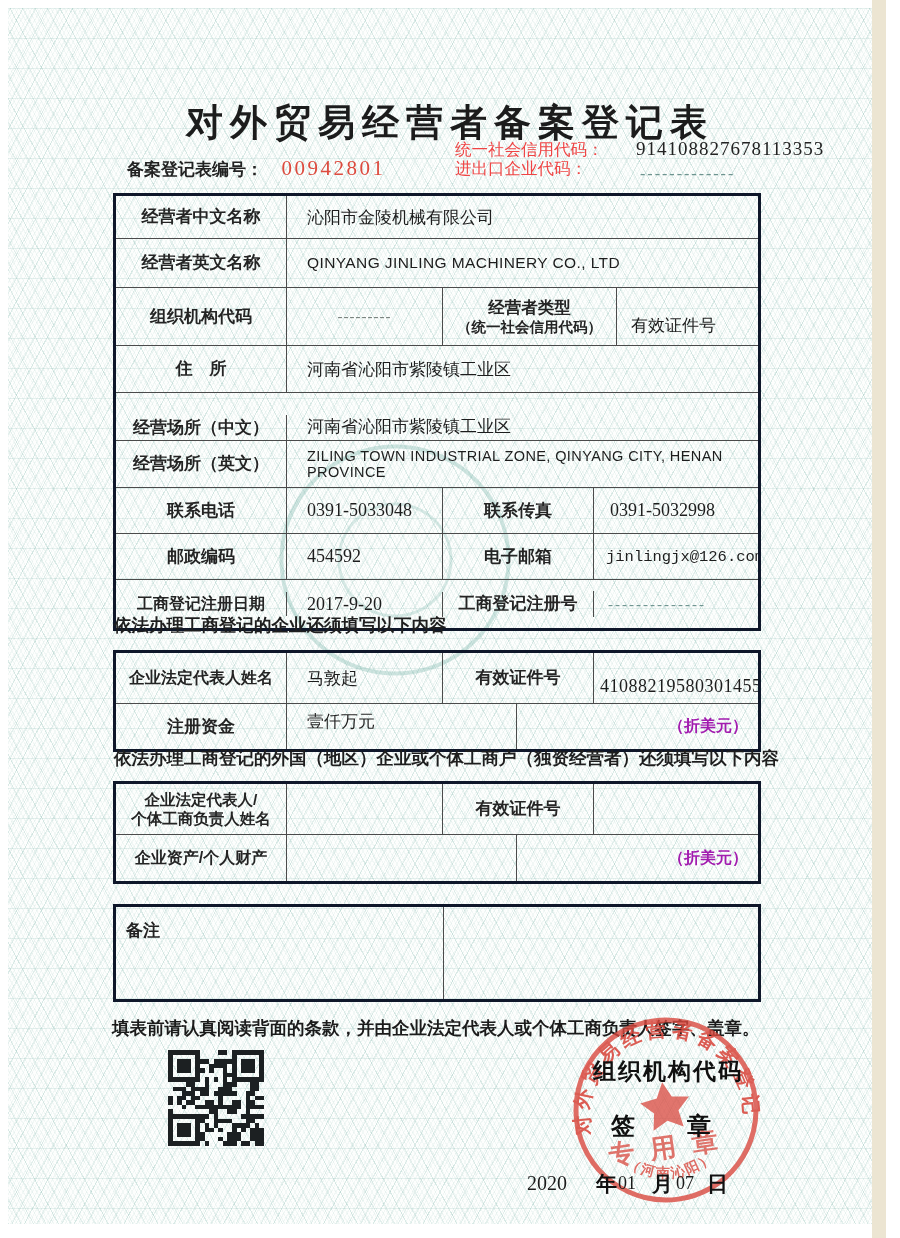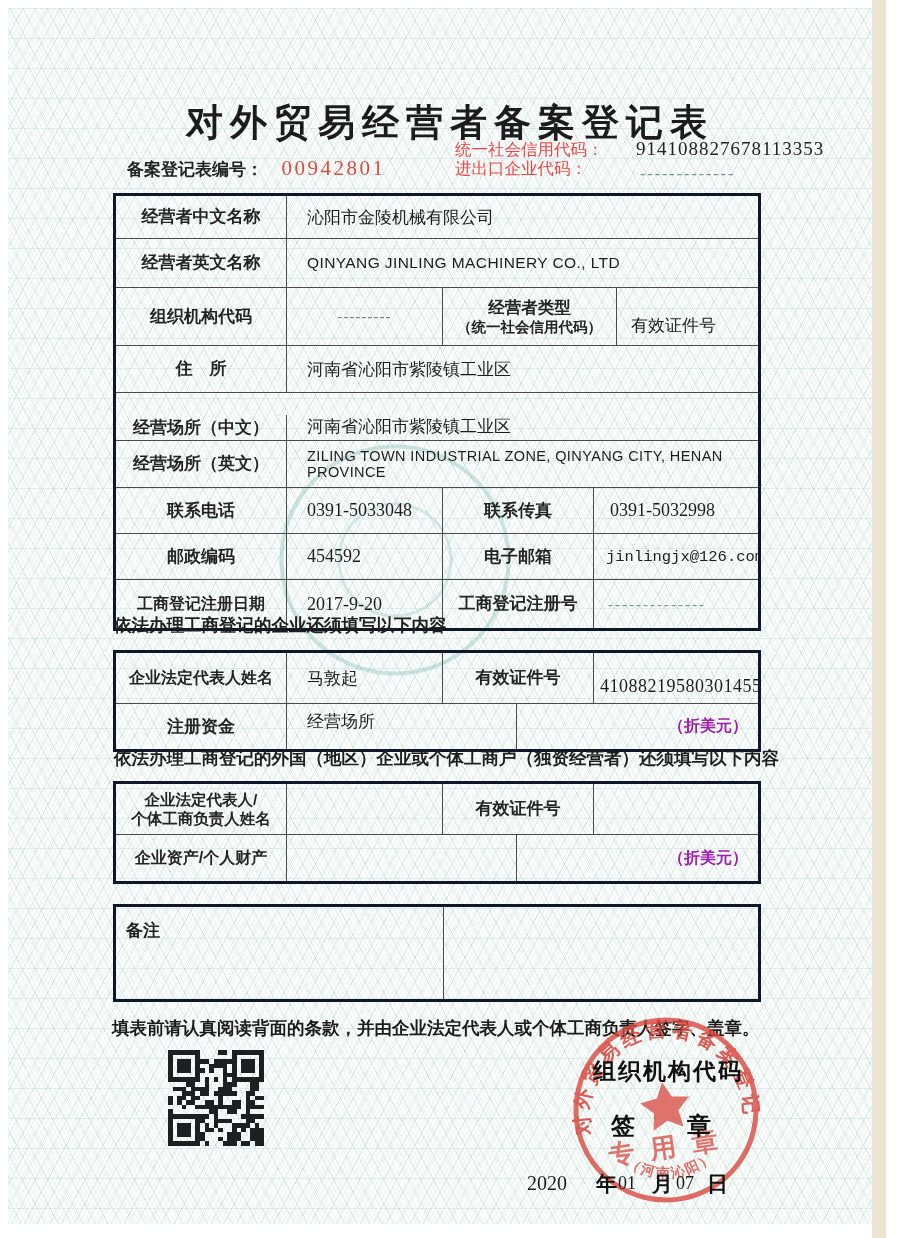--- a/index.html
+++ b/index.html
@@ -120,39 +120,39 @@
     <div class="cell val val-num wB">0391-5033048</div>
     <div class="cell lab wC">联系传真</div>
     <div class="cell val val-num rest" style="padding-left:16px;">0391-5032998</div>
   </div>
   <div class="trow" style="height:45px;">
     <div class="cell lab wA">邮政编码</div>
     <div class="cell val val-num wB">454592</div>
     <div class="cell lab wC">电子邮箱</div>
     <div class="cell val val-mono rest" style="padding-left:12px;">jinlingjx@126.com</div>
   </div>
-  <div class="trow" style="height:48px;">
+  <div class="trow" style="height:48px;align-items:center;">
     <div class="cell lab wA" style="font-size:16px;">工商登记注册日期</div>
     <div class="cell val val-num wB">2017-9-20</div>
     <div class="cell lab wC">工商登记注册号</div>
     <div class="cell dashes dashes-teal rest" style="justify-content:flex-start;padding-left:14px;letter-spacing:2px;">--------------</div>
   </div>
 </div>
 
 <p class="sec-head" style="top:613px;">依法办理工商登记的企业还须填写以下内容</p>
 <div class="tbl" style="top:650px;">
   <div class="trow" style="height:50px;justify-content:space-between;">
     <div class="cell lab wA" style="font-size:16px;">企业法定代表人姓名</div>
     <div class="cell val wB">马敦起</div>
     <div class="cell lab wC">有效证件号</div>
     <div class="cell val val-num rest" style="padding:2px 2px 2px 6px;align-items:flex-end;padding-bottom:6px;letter-spacing:.5px;">410882195803014551</div>
   </div>
   <div class="trow" style="height:45px;">
     <div class="cell lab wA">注册资金</div>
-    <div class="cell val wB2" style="align-items:flex-start;padding-top:6px;">经营场所</div>
+    <div class="cell val wB2" style="align-items:flex-start;padding-top:6px;">壹仟万元</div>
     <div class="cell note-right rest">（折美元）</div>
   </div>
 </div>
 
 <p class="sec-head" style="top:746px;">依法办理工商登记的外国（地区）企业或个体工商户（独资经营者）还须填写以下内容</p>
 <div class="tbl" style="top:781px;">
   <div class="trow" style="height:50px;">
     <div class="cell lab wA" style="font-size:15.5px;">
       <span>
         <span class="lab-sub" style="font-size:15.5px;">企业法定代表人/</span>

